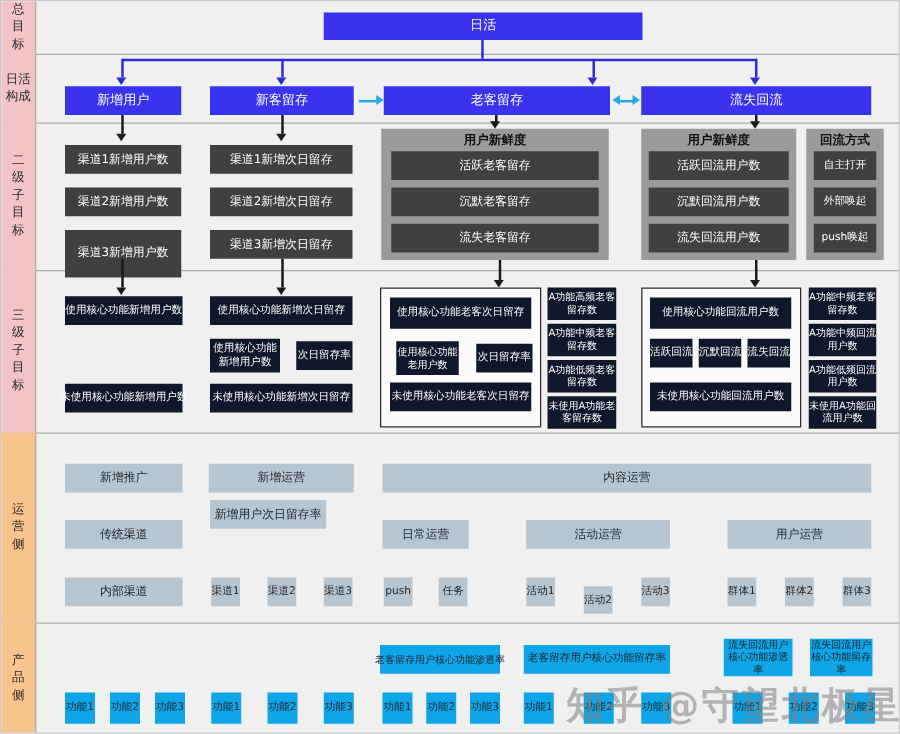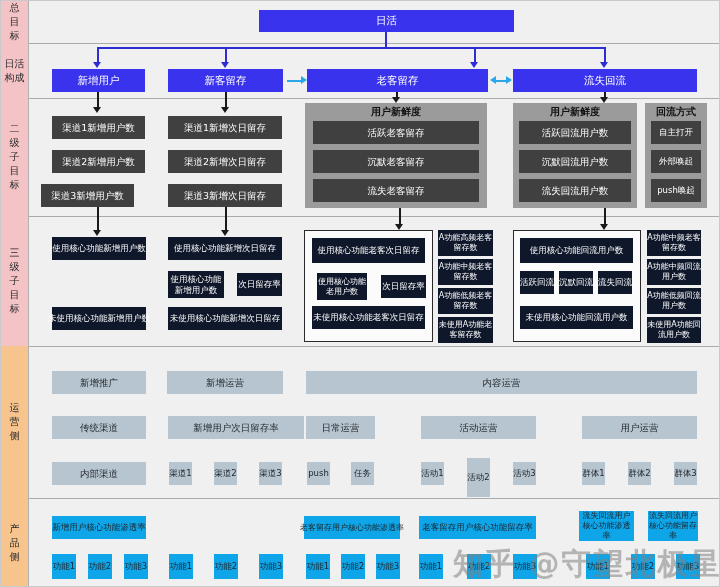--- a/index.html
+++ b/index.html
@@ -98,21 +98,21 @@
   <div class="ah ah-down" style="left:92px;top:106px"></div>
   <div class="vline blk" style="left:224px;top:91px;height:15px"></div>
   <div class="ah ah-down" style="left:220px;top:106px"></div>
   <div class="vline blk" style="left:395px;top:91px;height:6px"></div>
   <div class="ah ah-down" style="left:391px;top:96px"></div>
   <div class="vline blk" style="left:603px;top:91px;height:6px"></div>
   <div class="ah ah-down" style="left:599px;top:96px"></div>
 
   <div class="bx blue nw" style="left:51px;top:115px;width:93px;height:23px">渠道1新增用户数</div>
   <div class="bx blue nw" style="left:51px;top:149px;width:93px;height:23px">渠道2新增用户数</div>
-  <div class="bx blue nw" style="left:40px;top:183px;width:93px;height:23px">渠道3新增用户数</div>
+  <div class="bx blue nw" style="left:51px;top:183px;width:93px;height:38px">渠道3新增用户数</div>
 
   <div class="bx blue nw" style="left:167px;top:115px;width:114px;height:23px">渠道1新增次日留存</div>
   <div class="bx blue nw" style="left:167px;top:149px;width:114px;height:23px">渠道2新增次日留存</div>
   <div class="bx blue nw" style="left:167px;top:183px;width:114px;height:23px">渠道3新增次日留存</div>
 
   <div class="cont" style="left:304px;top:102px;width:182px;height:105px">
     <div class="cont-title">用户新鲜度</div>
   </div>
   <div class="bx blue nw" style="left:312px;top:120px;width:166px;height:23px">活跃老客留存</div>
   <div class="bx blue nw" style="left:312px;top:149px;width:166px;height:23px">沉默老客留存</div>
@@ -170,39 +170,38 @@
   <div class="bx lblue xs" style="left:646px;top:229px;width:54px;height:26px">A功能中频老客留存数</div>
   <div class="bx lblue xs" style="left:646px;top:258px;width:54px;height:26px">A功能中频回流用户数</div>
   <div class="bx lblue xs" style="left:646px;top:287px;width:54px;height:26px">A功能低频回流用户数</div>
   <div class="bx lblue xs" style="left:646px;top:316px;width:54px;height:26px">未使用A功能回流用户数</div>
 
   <div class="bx ops nw" style="left:51px;top:370px;width:94px;height:23px">新增推广</div>
   <div class="bx ops nw" style="left:166px;top:370px;width:116px;height:23px">新增运营</div>
   <div class="bx ops nw" style="left:305px;top:370px;width:391px;height:23px">内容运营</div>
 
   <div class="bx ops nw" style="left:51px;top:415px;width:94px;height:23px">传统渠道</div>
-  <div class="bx ops nw" style="left:167px;top:415px;width:136px;height:23px">新增用户次日留存率</div>
+  <div class="bx ops nw" style="left:167px;top:399px;width:93px;height:23px">新增用户次日留存率</div>
   <div class="bx ops nw" style="left:305px;top:415px;width:69px;height:23px">日常运营</div>
   <div class="bx ops nw" style="left:420px;top:415px;width:115px;height:23px">活动运营</div>
   <div class="bx ops nw" style="left:581px;top:415px;width:115px;height:23px">用户运营</div>
 
   <div class="bx ops nw" style="left:51px;top:461px;width:94px;height:23px">内部渠道</div>
   <div class="bx ops nw small" style="left:168px;top:461px;width:23px;height:23px">渠道1</div>
   <div class="bx ops nw small" style="left:213px;top:461px;width:23px;height:23px">渠道2</div>
   <div class="bx ops nw small" style="left:258px;top:461px;width:23px;height:23px">渠道3</div>
   <div class="bx ops nw small" style="left:306px;top:461px;width:23px;height:23px">push</div>
   <div class="bx ops nw small" style="left:350px;top:461px;width:23px;height:23px">任务</div>
   <div class="bx ops nw small" style="left:420px;top:461px;width:23px;height:23px">活动1</div>
-  <div class="bx ops nw small" style="left:466px;top:457px;width:23px;height:39px">活动2</div>
+  <div class="bx ops nw small" style="left:466px;top:468px;width:23px;height:22px">活动2</div>
   <div class="bx ops nw small" style="left:512px;top:461px;width:23px;height:23px">活动3</div>
   <div class="bx ops nw small" style="left:581px;top:461px;width:23px;height:23px">群体1</div>
   <div class="bx ops nw small" style="left:627px;top:461px;width:23px;height:23px">群体2</div>
   <div class="bx ops nw small" style="left:673px;top:461px;width:23px;height:23px">群体3</div>
 
-  <div class="bx prod nw small" style="left:51px;top:515px;width:94px;height:23px">新增用户核心功能渗透率</div>
   <div class="bx prod nw xs" style="left:303px;top:515px;width:96px;height:23px">老客留存用户核心功能渗透率</div>
   <div class="bx prod nw small" style="left:418px;top:515px;width:117px;height:23px">老客留存用户核心功能留存率</div>
   <div class="bx prod xs" style="left:578px;top:510px;width:55px;height:30px">流失回流用户核心功能渗透率</div>
   <div class="bx prod xs" style="left:647px;top:510px;width:50px;height:30px">流失回流用户核心功能留存率</div>
 
   <div class="bx prod nw small" style="left:51px;top:553px;width:24px;height:25px">功能1</div>
   <div class="bx prod nw small" style="left:87px;top:553px;width:24px;height:25px">功能2</div>
   <div class="bx prod nw small" style="left:123px;top:553px;width:24px;height:25px">功能3</div>
 
   <div class="bx prod nw small" style="left:168px;top:553px;width:24px;height:25px">功能1</div>

